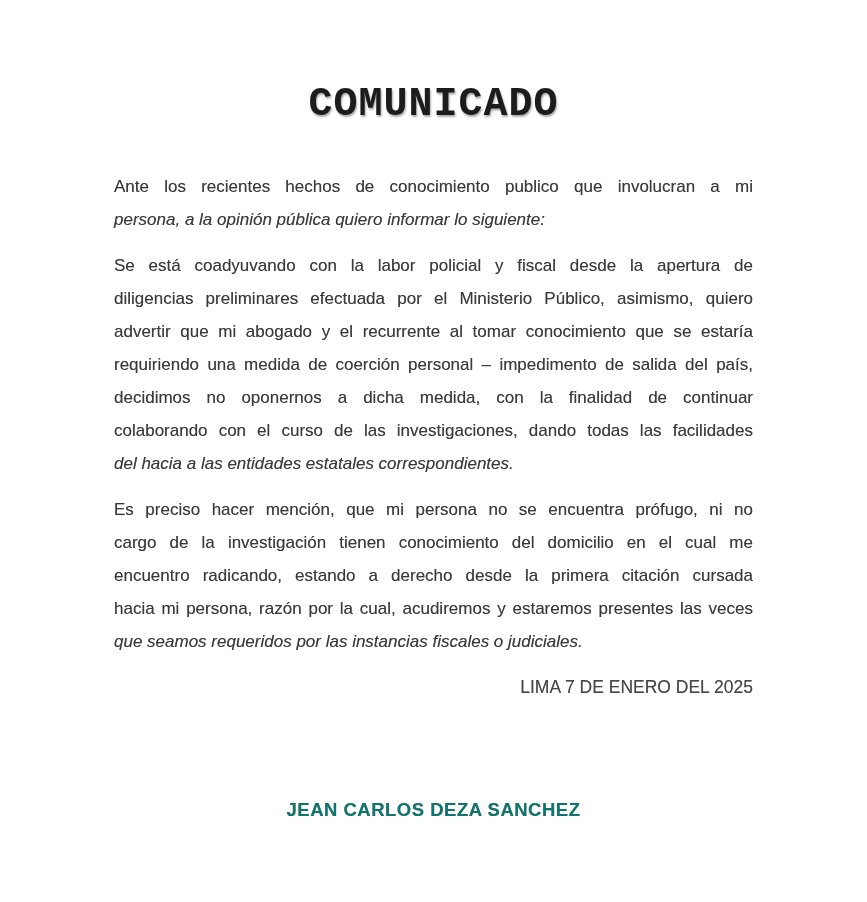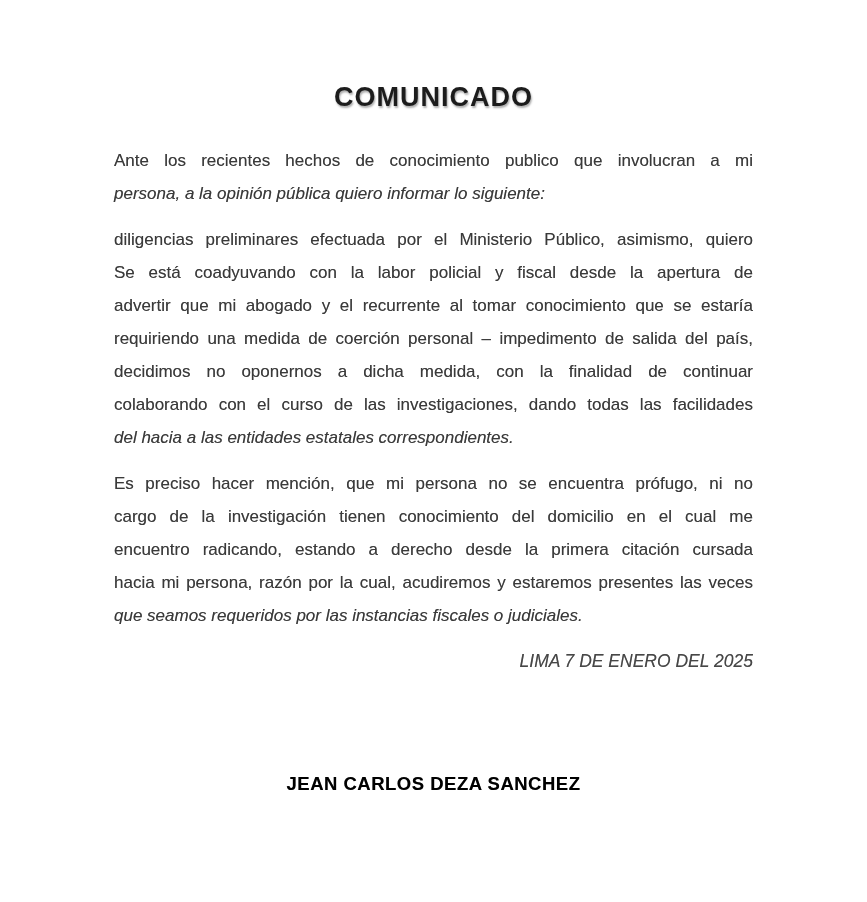--- a/index.html
+++ b/index.html
@@ -16,29 +16,29 @@
   .page {
     box-sizing: border-box;
     width: 867px;
     height: 902px;
     padding: 0 114px;
     background: #ffffff;
   }
   .title {
     margin: 82px 0 0 0;
     text-align: center;
-    font-size: 27px;
+    font-size: 40px;
     font-weight: 700;
     letter-spacing: 1px;
     color: #1c1c1c;
     text-shadow: 1px 2px 2px rgba(40,40,40,0.38);
-    font-family: Liberation Sans, sans-serif;
+    font-family: Liberation Mono, monospace;
   }
   .paragraphs {
-    margin-top: 31px;
+    margin-top: 43px;
   }
   .para {
     margin: 0 0 13px 0;
     font-size: 17px;
     line-height: 33px;
     color: #3a3a3a;
     text-shadow: 0 0 0.6px rgba(70,70,70,0.55);
   }
   .line {
     display: block;
@@ -50,46 +50,45 @@
     text-align-last: left;
     font-style: italic;
   }
   .date-line {
     margin-top: 13px;
     text-align: right;
     font-size: 17.5px;
     line-height: 33px;
     color: #474747;
     text-shadow: 0 0 0.6px rgba(70,70,70,0.5);
-    font-style: italic;
   }
   .signature {
     margin-top: 95px;
     text-align: center;
     font-size: 18.5px;
     font-weight: 700;
     letter-spacing: 0.5px;
-    color: #000000;
+    color: #0f766e;
     text-shadow: 0 0 0.6px rgba(40,40,40,0.5);
   }
 </style>
 </head>
 <body>
 
 <div class="page">
   <h1 class="title">COMUNICADO</h1>
 
   <div class="paragraphs">
       <p class="para">
         <span class="line">Ante los recientes hechos de conocimiento publico que involucran a mi</span>
         <span class="line last">persona, a la opinión pública quiero informar lo siguiente:</span>
       </p>
       <p class="para">
+        <span class="line">Se está coadyuvando con la labor policial y fiscal desde la apertura de</span>
         <span class="line">diligencias preliminares efectuada por el Ministerio Público, asimismo, quiero</span>
-        <span class="line">Se está coadyuvando con la labor policial y fiscal desde la apertura de</span>
         <span class="line">advertir que mi abogado y el recurrente al tomar conocimiento que se estaría</span>
         <span class="line">requiriendo una medida de coerción personal – impedimento de salida del país,</span>
         <span class="line">decidimos no oponernos a dicha medida, con la finalidad de continuar</span>
         <span class="line">colaborando con el curso de las investigaciones, dando todas las facilidades</span>
         <span class="line last">del hacia a las entidades estatales correspondientes.</span>
       </p>
       <p class="para">
         <span class="line">Es preciso hacer mención, que mi persona no se encuentra prófugo, ni no</span>
         <span class="line">cargo de la investigación tienen conocimiento del domicilio en el cual me</span>
         <span class="line">encuentro radicando, estando a derecho desde la primera citación cursada</span>

